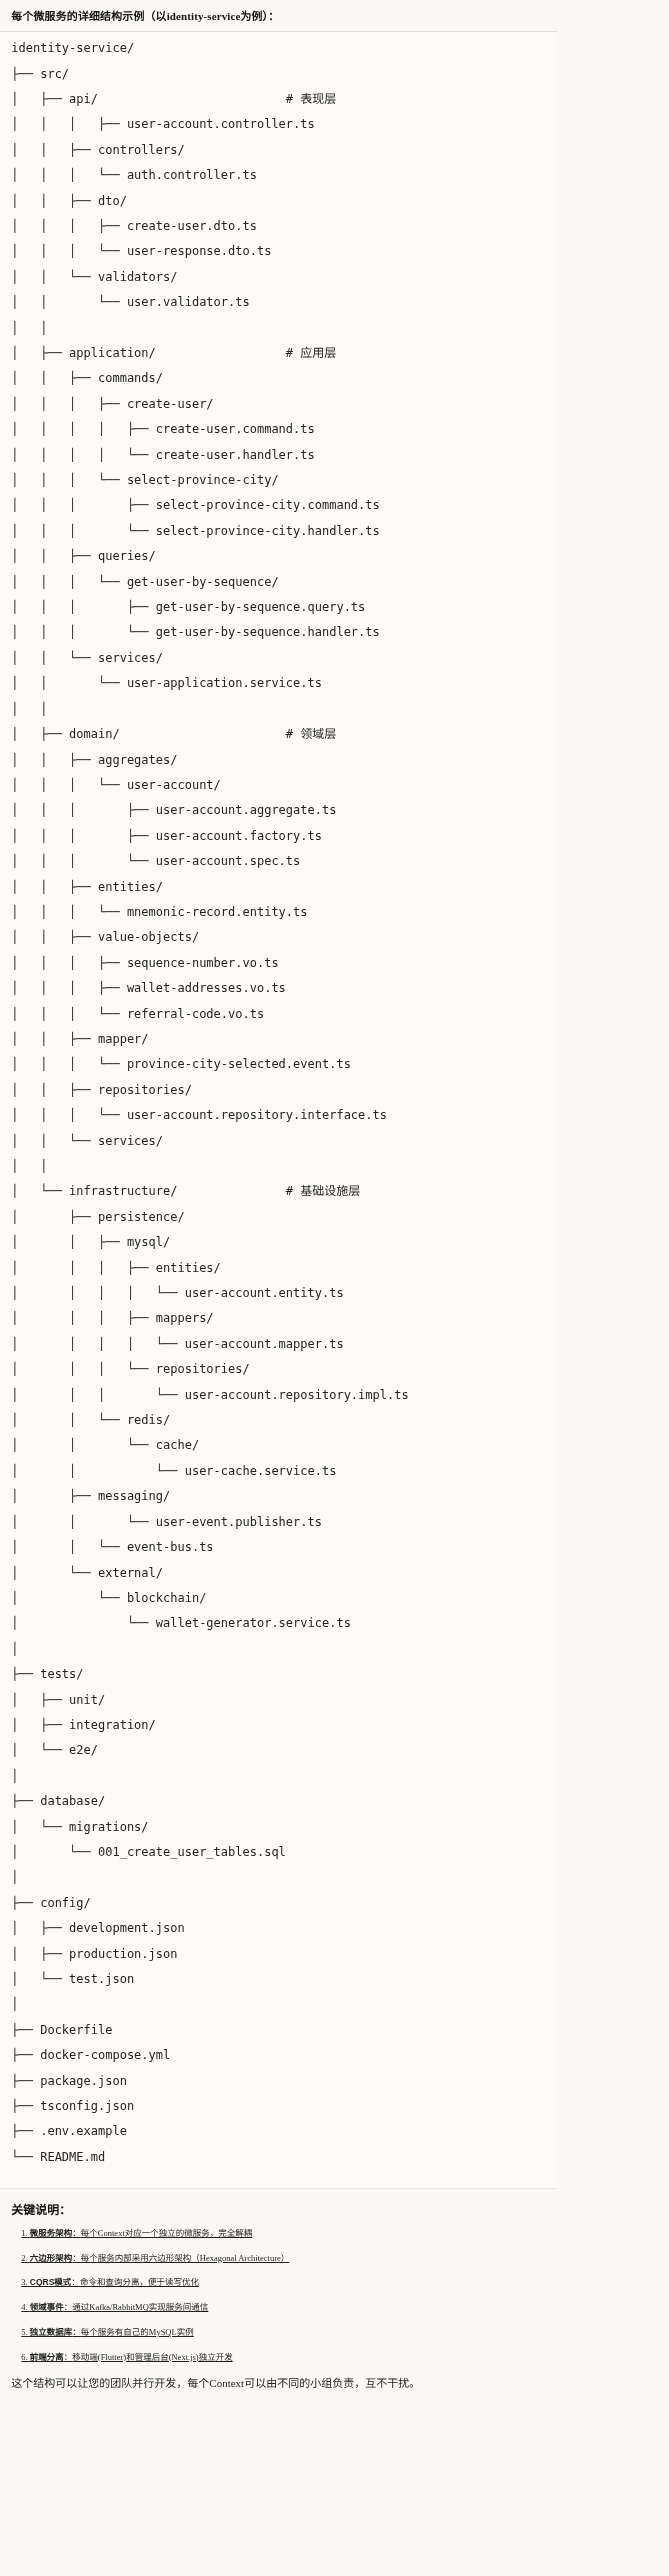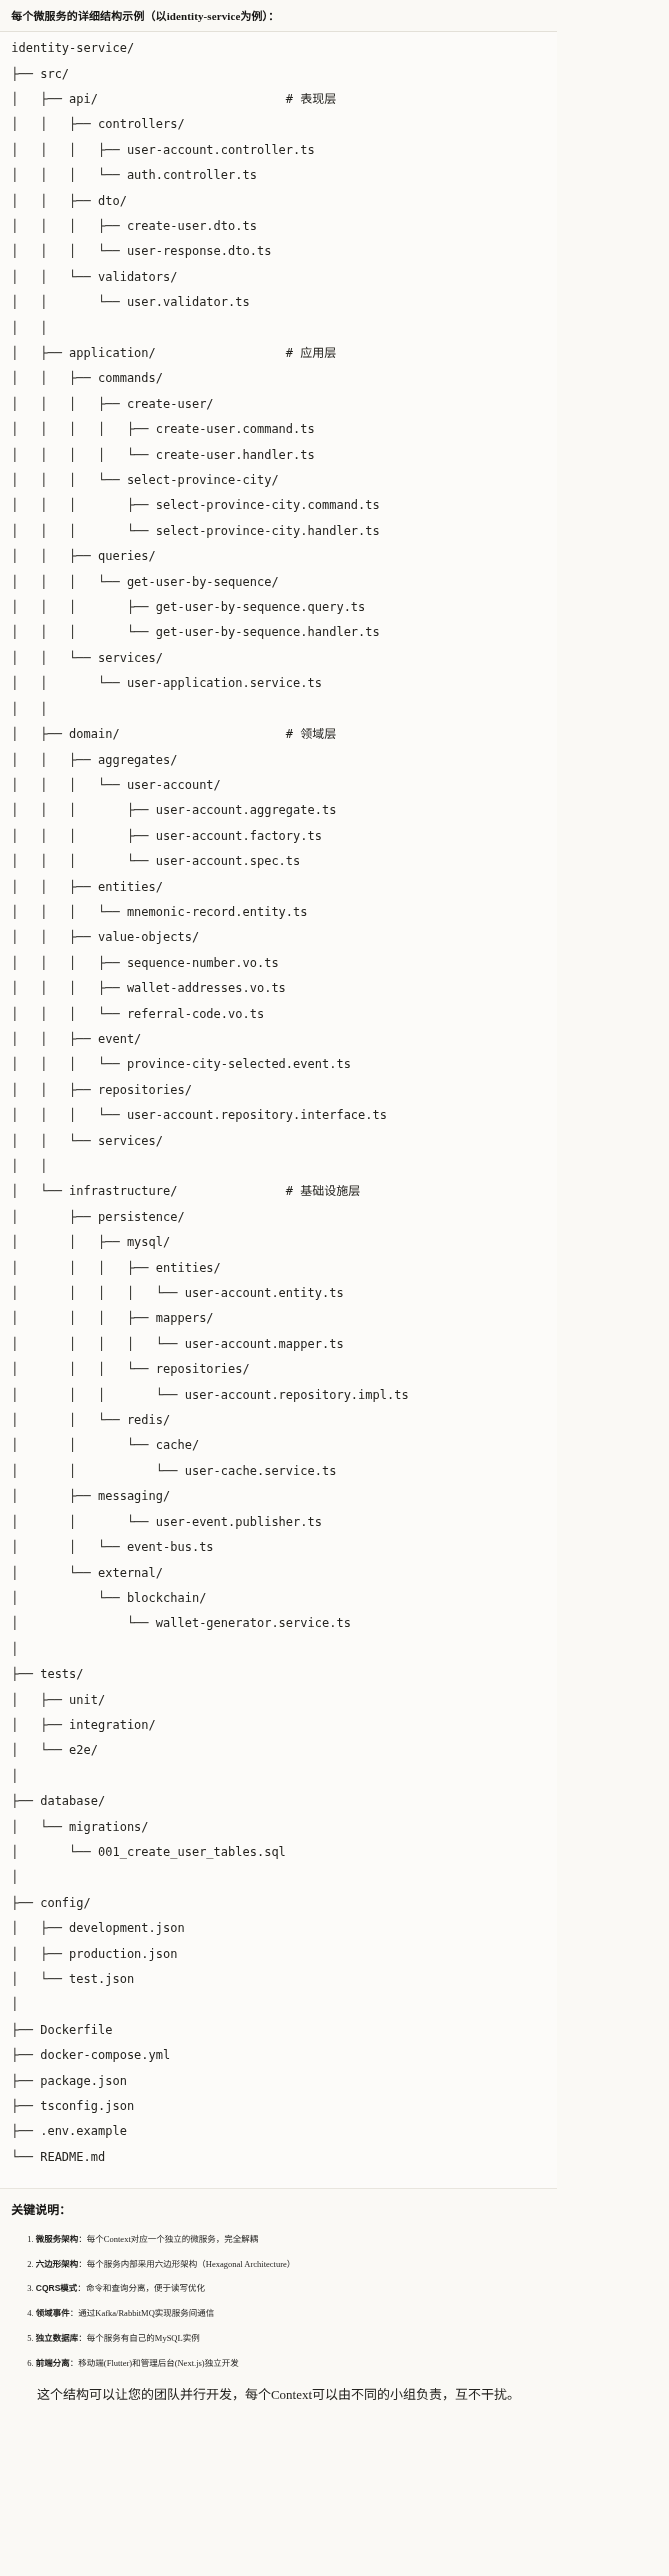--- a/index.html
+++ b/index.html
@@ -69,65 +69,65 @@
     background: #faf9f5;
   }
   .notes-title {
     font-size: 12px;
     font-weight: 700;
     margin: 2.5px 0 10px 0;
     color: #161513;
     font-family: "Liberation Sans", sans-serif;
   }
   ol.notes-list {
-    margin: 16px;
+    margin: 10px;
     padding: 0;
     list-style: none;
+    text-decoration: underline;
   }
   ol.notes-list li {
     font-size: 8.5px;
     line-height: 1.5;
     margin: 0 0 12px 0;
     color: #1f1e1c;
     font-family: "Liberation Serif", "DejaVu Serif", serif;
   }
   ol.notes-list li .num {
     font-family: "Liberation Serif", "DejaVu Serif", serif;
   }
   ol.notes-list li .lead {
     font-weight: 700;
     font-family: "Liberation Sans", sans-serif;
   }
   ol.notes-list li .body {
     font-family: "Liberation Serif", "DejaVu Serif", serif;
   }
   .closing {
-    font-size: 13px;
+    font-size: 11px;
     line-height: 1.6;
     margin: 3.8px 0 0 0;
     color: #24231f;
     font-family: "Liberation Serif", "DejaVu Serif", serif;
-    text-align: center;
   }
 </style>
 </head>
 <body>
 
 <div class="page">
 
   <header class="doc-header">
     <h1 class="doc-title">每个微服务的详细结构示例（以identity-service为例）：</h1>
   </header>
 
   <section class="tree-block">
     <pre class="tree"><code id="tree-lines"><span class="row">identity-service/</span>
 <span class="row">├── src/</span>
 <span class="row">│   ├── api/                          <span class="cmt"># 表现层</span></span>
+<span class="row">│   │   │   ├── user-account.controller.ts</span>
 <span class="row">│   │   ├── controllers/</span>
-<span class="row">│   │   │   ├── user-account.controller.ts</span>
 <span class="row">│   │   │   └── auth.controller.ts</span>
 <span class="row">│   │   ├── dto/</span>
 <span class="row">│   │   │   ├── create-user.dto.ts</span>
 <span class="row">│   │   │   └── user-response.dto.ts</span>
 <span class="row">│   │   └── validators/</span>
 <span class="row">│   │       └── user.validator.ts</span>
 <span class="row">│   │</span>
 <span class="row">│   ├── application/                  <span class="cmt"># 应用层</span></span>
 <span class="row">│   │   ├── commands/</span>
 <span class="row">│   │   │   ├── create-user/</span>
@@ -148,21 +148,21 @@
 <span class="row">│   │   │   └── user-account/</span>
 <span class="row">│   │   │       ├── user-account.aggregate.ts</span>
 <span class="row">│   │   │       ├── user-account.factory.ts</span>
 <span class="row">│   │   │       └── user-account.spec.ts</span>
 <span class="row">│   │   ├── entities/</span>
 <span class="row">│   │   │   └── mnemonic-record.entity.ts</span>
 <span class="row">│   │   ├── value-objects/</span>
 <span class="row">│   │   │   ├── sequence-number.vo.ts</span>
 <span class="row">│   │   │   ├── wallet-addresses.vo.ts</span>
 <span class="row">│   │   │   └── referral-code.vo.ts</span>
-<span class="row">│   │   ├── event/</span>
+<span class="row">│   │   ├── mapper/</span>
 <span class="row">│   │   │   └── province-city-selected.event.ts</span>
 <span class="row">│   │   ├── repositories/</span>
 <span class="row">│   │   │   └── user-account.repository.interface.ts</span>
 <span class="row">│   │   └── services/</span>
 <span class="row">│   │</span>
 <span class="row">│   └── infrastructure/               <span class="cmt"># 基础设施层</span></span>
 <span class="row">│       ├── persistence/</span>
 <span class="row">│       │   ├── mysql/</span>
 <span class="row">│       │   │   ├── entities/</span>
 <span class="row">│       │   │   │   └── user-account.entity.ts</span>

